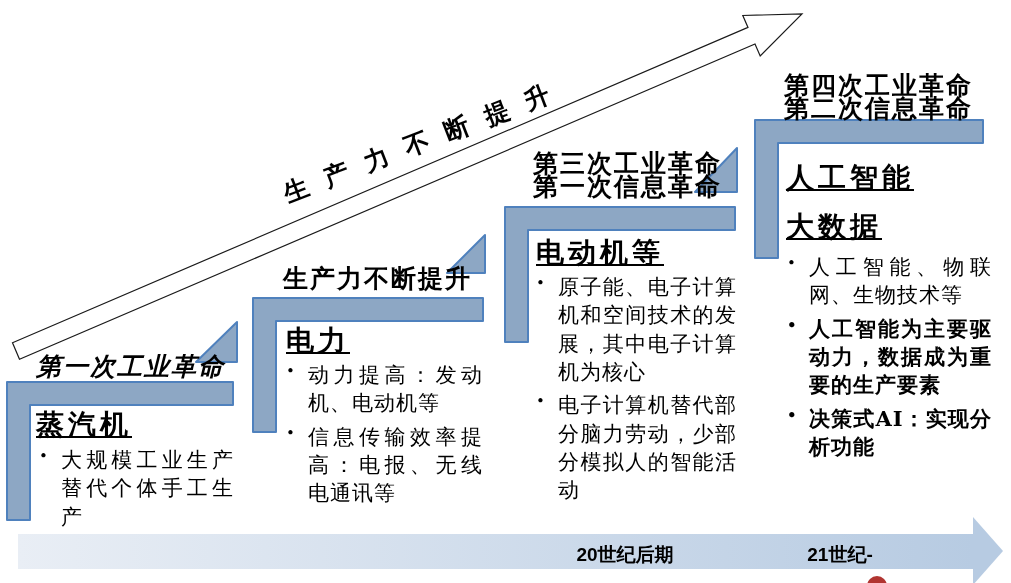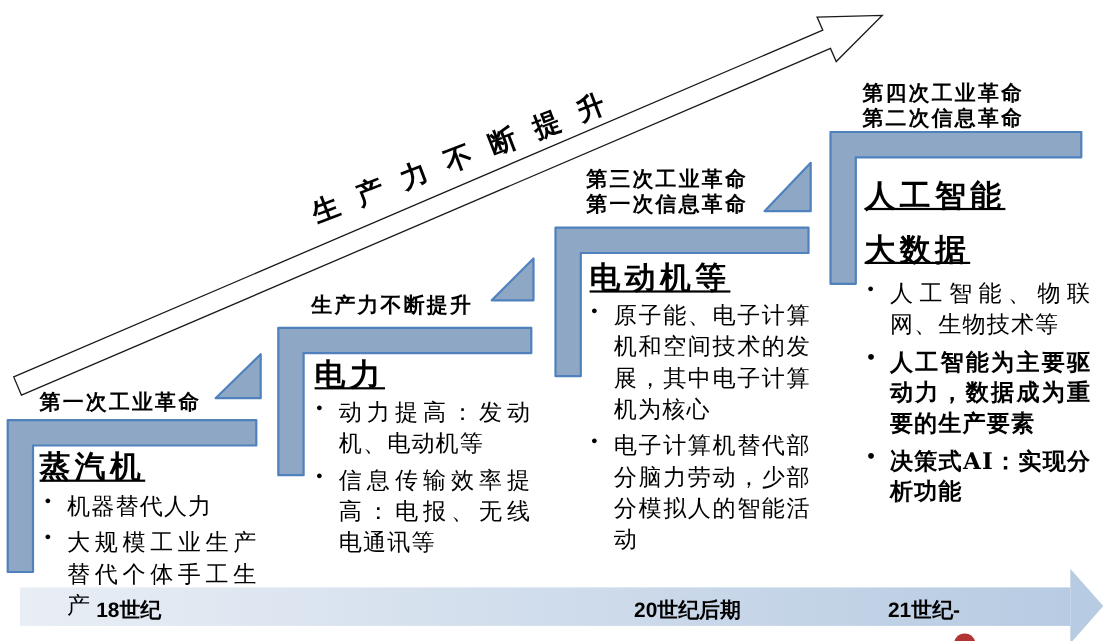--- a/index.html
+++ b/index.html
@@ -19,21 +19,21 @@
   .bracket{fill:var(--steel);stroke:var(--steel-border);stroke-width:2;stroke-linejoin:round;}
   .tri{fill:var(--steel);stroke:var(--steel-border);stroke-width:2;stroke-linejoin:round;}
   .diag{fill:#ffffff;stroke:#1a1a1a;stroke-width:1.2;stroke-linejoin:miter;}
   .tl-head{fill:var(--tl-dark);}
   .growth-label{
     position:absolute;left:285px;top:178px;z-index:3;height:36px;
     font-size:25px;font-weight:bold;letter-spacing:18px;white-space:nowrap;
     transform:rotate(-21deg);transform-origin:left center;
   }
   .era{
-    position:absolute;z-index:3;font-size:19px;font-weight:bold;letter-spacing:2px;
+    position:absolute;z-index:3;font-size:25px;font-weight:bold;letter-spacing:2px;
     white-space:pre-line;line-height:23px;
   }
   .heading{
     position:absolute;z-index:3;font-size:28px;font-weight:bold;letter-spacing:4px;
     white-space:pre-line;line-height:1.2;text-decoration:underline;
   }
   .heading-two{line-height:49px;}
   .bullets{
     position:absolute;z-index:3;margin:0;padding:0;list-style:none;
     font-size:21px;line-height:1.35;letter-spacing:1px;text-align:justify;
@@ -74,24 +74,23 @@
     <polygon class="tri" points="447,273 485,235 485,273"></polygon>
     <polygon class="tri" points="695,192 737,148 737,192"></polygon>
 
     <rect x="18" y="534" width="955" height="35" fill="url(#tlgrad)"></rect>
     <polygon class="tl-head" points="973,517 1003,551 973,585"></polygon>
   </svg>
 
   <div class="growth-label">生产力不断提升</div>
 
   <div>
-    <div class="era" style="left:36px;top:355px;">第一次工业革命</div>
+    <div class="era" style="left:36px;top:355px;font-style:italic;">第一次工业革命</div>
     <div class="heading" style="left:36px;top:408px;">蒸汽机</div>
     <ul class="bullets" style="left:36px;top:446px;width:198px;">
-        <li>机器替代人力</li>
         <li>大规模工业生产替代个体手工生产</li>
       </ul>
   </div>
 
   <div>
     <div class="era" style="left:283px;top:267px;">生产力不断提升</div>
     <div class="heading" style="left:286px;top:324px;">电力</div>
     <ul class="bullets" style="left:283px;top:361px;width:200px;">
         <li>动力提高：发动机、电动机等</li>
         <li>信息传输效率提高：电报、无线电通讯等</li>
@@ -113,20 +112,19 @@
 第二次信息革命</div>
     <div class="heading heading-two" style="left:786px;top:153px;">人工智能
 大数据</div>
     <ul class="bullets" style="left:784px;top:253px;width:208px;">
         <li>人工智能、物联网、生物技术等</li>
         <li class="b">人工智能为主要驱动力，数据成为重要的生产要素</li>
         <li class="b">决策式AI：实现分析功能</li>
       </ul>
   </div>
 
-  <div class="period" style="left:37px;">18世纪</div>
   <div class="period" style="left:261px;margin-top:42px;">19-20世纪</div>
   <div class="period" style="left:545px;">20世纪后期</div>
   <div class="period" style="left:760px;">21世纪-</div>
 
   <div class="red-badge"></div>
 
 </div>
 
 </body></html>

